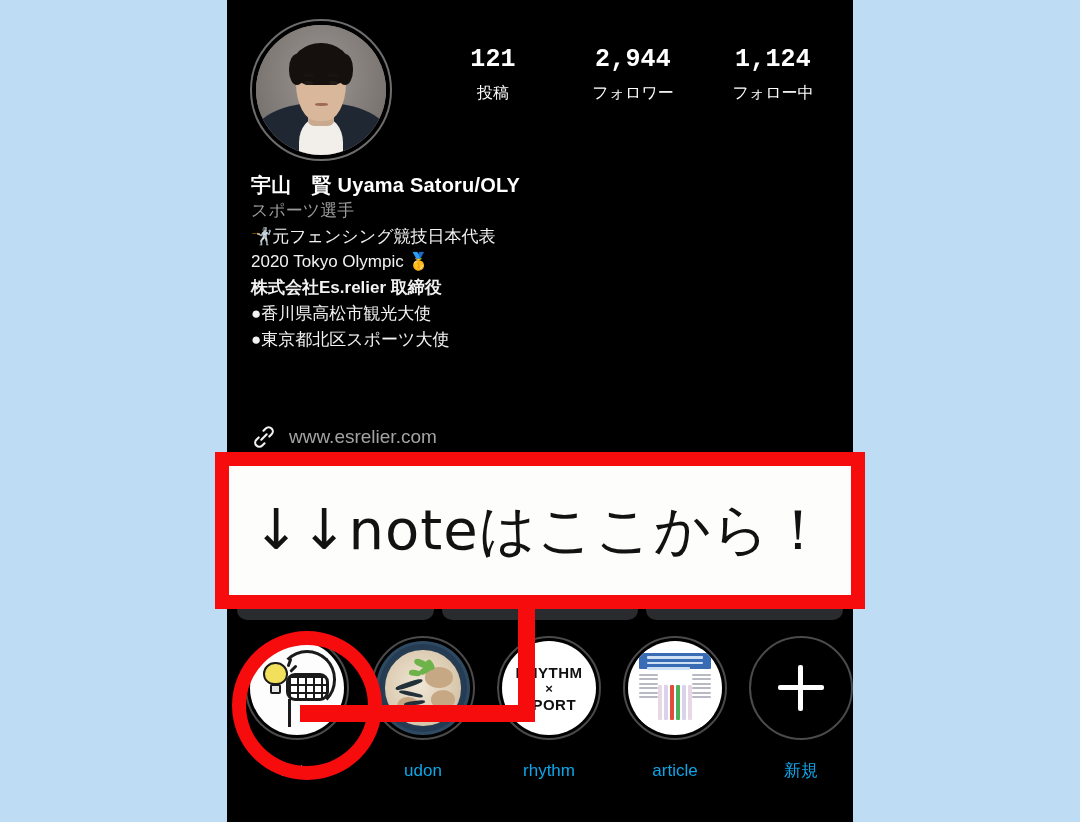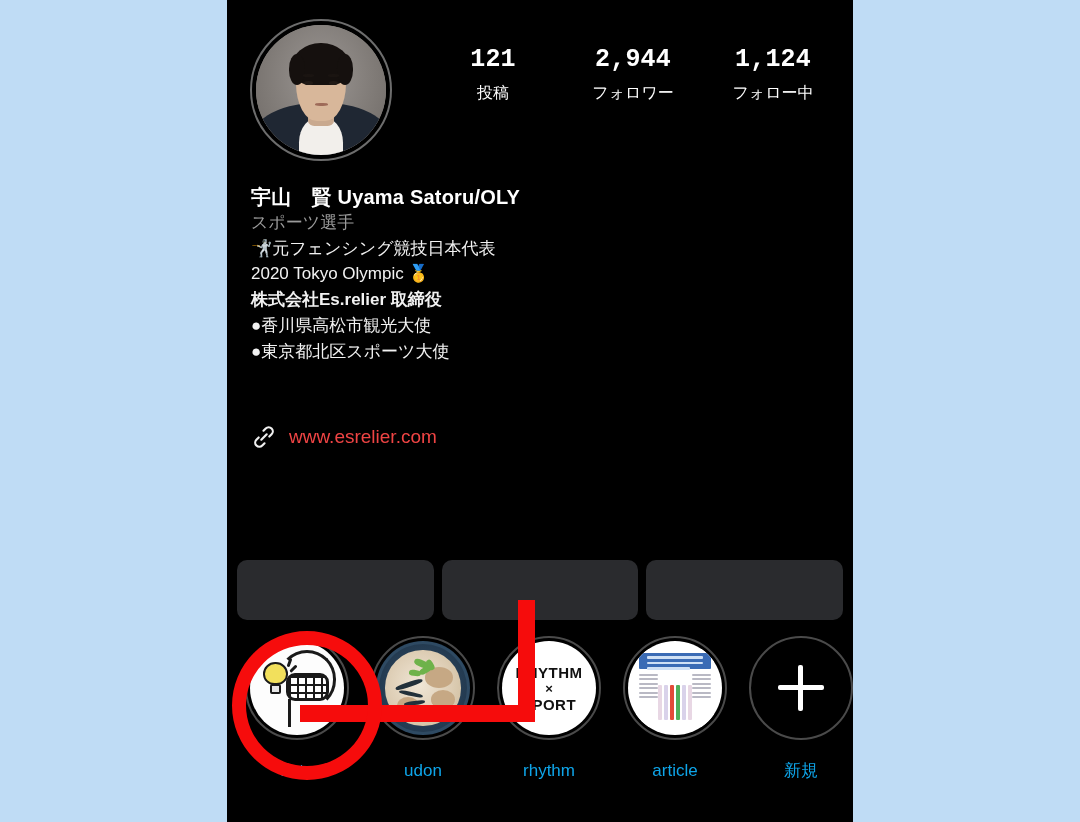--- a/index.html
+++ b/index.html
@@ -180,21 +180,21 @@
     color: #ffffff;
     font-size: 16px;
     margin-top: 12px;
     line-height: 1.1;
   }
 
   
   #bio {
     position: absolute;
     left: 24px;
-    top: 184px;
+    top: 172px;
     width: 590px;
   }
   #display-name {
     color: #ffffff;
     font-size: 20px;
     font-weight: bold;
     line-height: 1.35;
     letter-spacing: 0.2px;
   }
   #category {
@@ -217,21 +217,21 @@
     display: flex;
     align-items: center;
     gap: 12px;
   }
   #link-icon {
     width: 26px; height: 26px;
     display: inline-block;
     flex: 0 0 auto;
   }
   #weblink-text {
-    color: #ef4444;
+    color: #a3a3a3;
     font-size: 19px;
   }
 
   
   #action-row {
     position: absolute;
     left: 10px;
     top: 560px;
     width: 606px;
     height: 60px;
@@ -680,14 +680,19 @@
         <div class="hl-label">新規</div>
       </div>
 
     </div>
   </div>
 
   <div id="connector-v"></div>
   <div id="connector-h"></div>
   <div id="highlight-circle"></div>
 
+  <div id="callout-banner">
+    <div id="callout-inner">
+      <div id="callout-text">↓↓noteはここから！</div>
+    </div>
+  </div>
 
 </div>
 
 </body></html>

